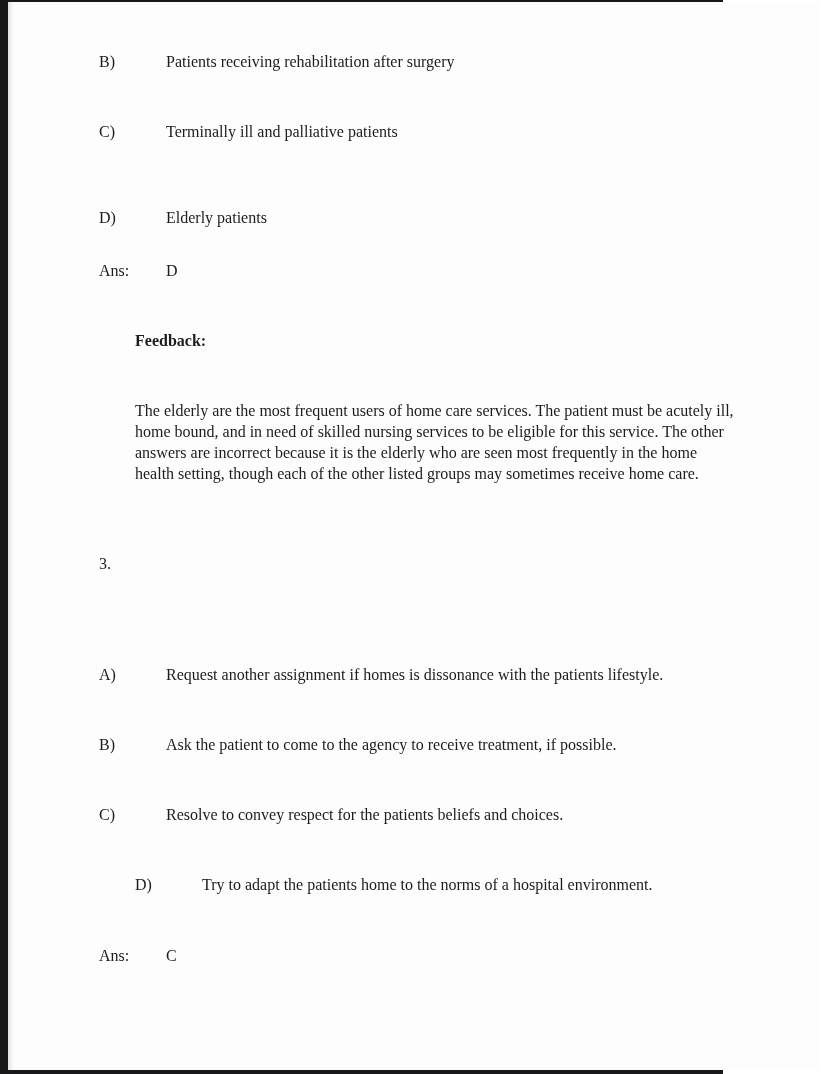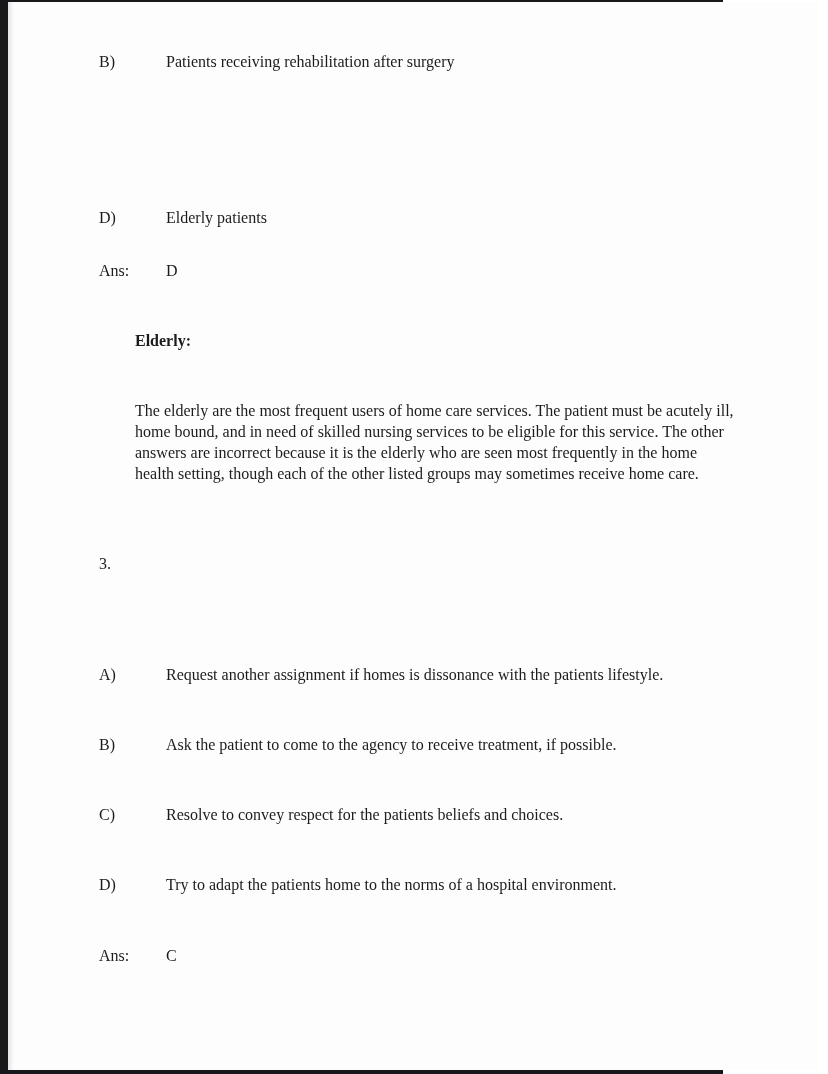--- a/index.html
+++ b/index.html
@@ -40,43 +40,46 @@
 </style>
 </head>
 <body>
 
 <div class="frame">
   <div class="paper">
 
     <div class="row" style="top:49px;">
       <span class="opt-label">B)</span><span>Patients receiving rehabilitation after surgery</span>
     </div>
+    <div class="row" style="top:119px;">
+      <span class="opt-label">C)</span><span>Terminally ill and palliative patients</span>
+    </div>
     <div class="row" style="top:205px;">
       <span class="opt-label">D)</span><span>Elderly patients</span>
     </div>
 
     <div class="row" style="top:258px;">
       <span class="ans-label">Ans:</span><span>D</span>
     </div>
 
-    <div class="fb-heading" style="top:328px;">Elderly:</div>
+    <div class="fb-heading" style="top:328px;">Feedback:</div>
     <div class="fb-body" style="top:398px;">The elderly are the most frequent users of home care services. The patient must be acutely ill, home bound, and in need of skilled nursing services to be eligible for this service. The other answers are incorrect because it is the elderly who are seen most frequently in the home health setting, though each of the other listed groups may sometimes receive home care.</div>
 
     <div class="q-number" style="top:551px;">3.</div>
 
     <div class="row" style="top:662px;">
       <span class="opt-label">A)</span><span>Request another assignment if homes is dissonance with the patients lifestyle.</span>
     </div>
     <div class="row" style="top:802px;">
       <span class="opt-label">C)</span><span>Resolve to convey respect for the patients beliefs and choices.</span>
     </div>
     <div class="row" style="top:732px;">
       <span class="opt-label">B)</span><span>Ask the patient to come to the agency to receive treatment, if possible.</span>
     </div>
-    <div class="row" style="top:872px;">
+    <div class="row" style="top:872px;margin-left:36px;">
       <span class="opt-label">D)</span><span>Try to adapt the patients home to the norms of a hospital environment.</span>
     </div>
 
     <div class="row" style="top:943px;">
       <span class="ans-label">Ans:</span><span>C</span>
     </div>
 
   </div>
 </div>
 

